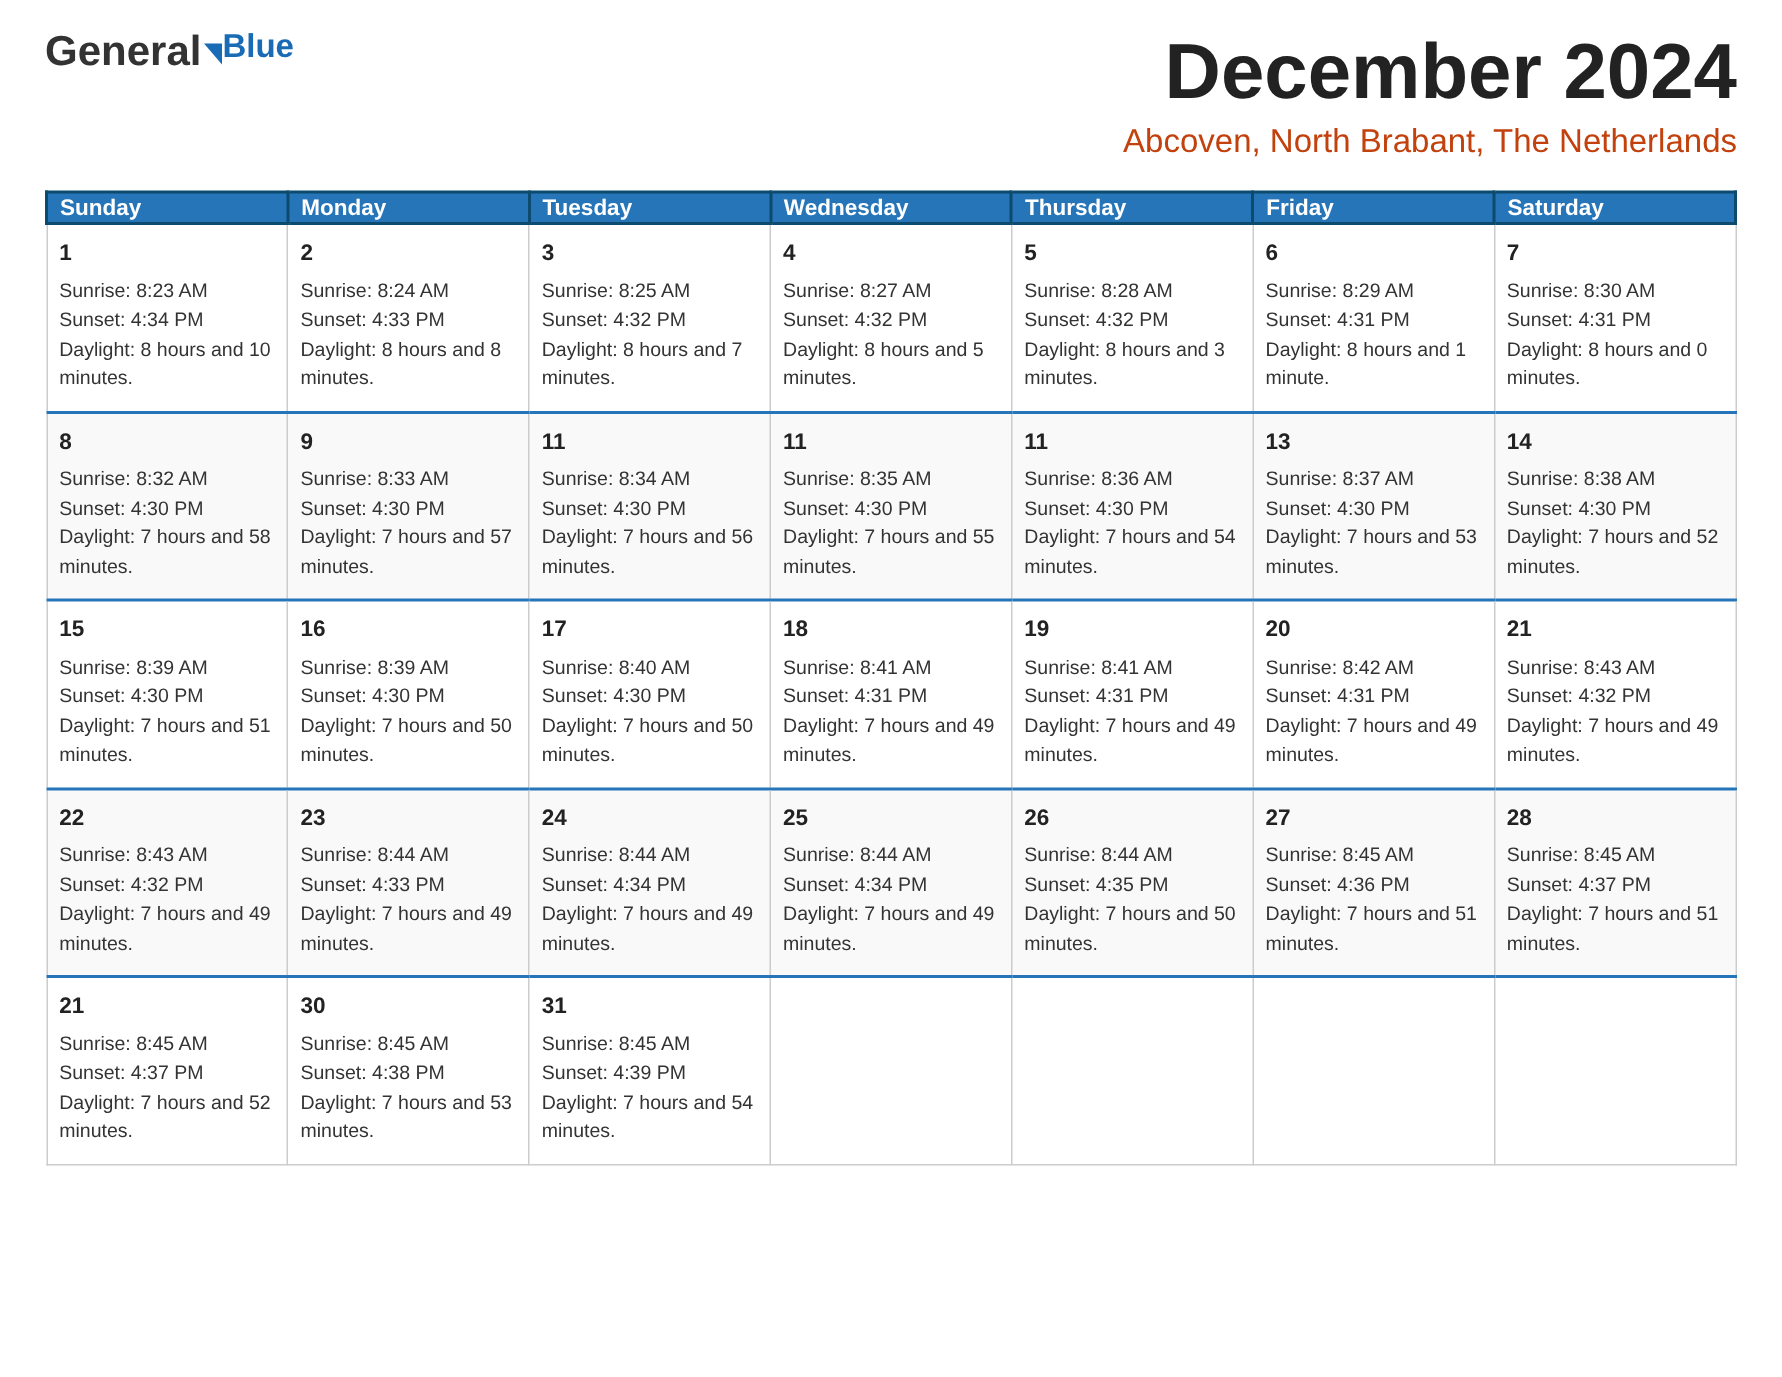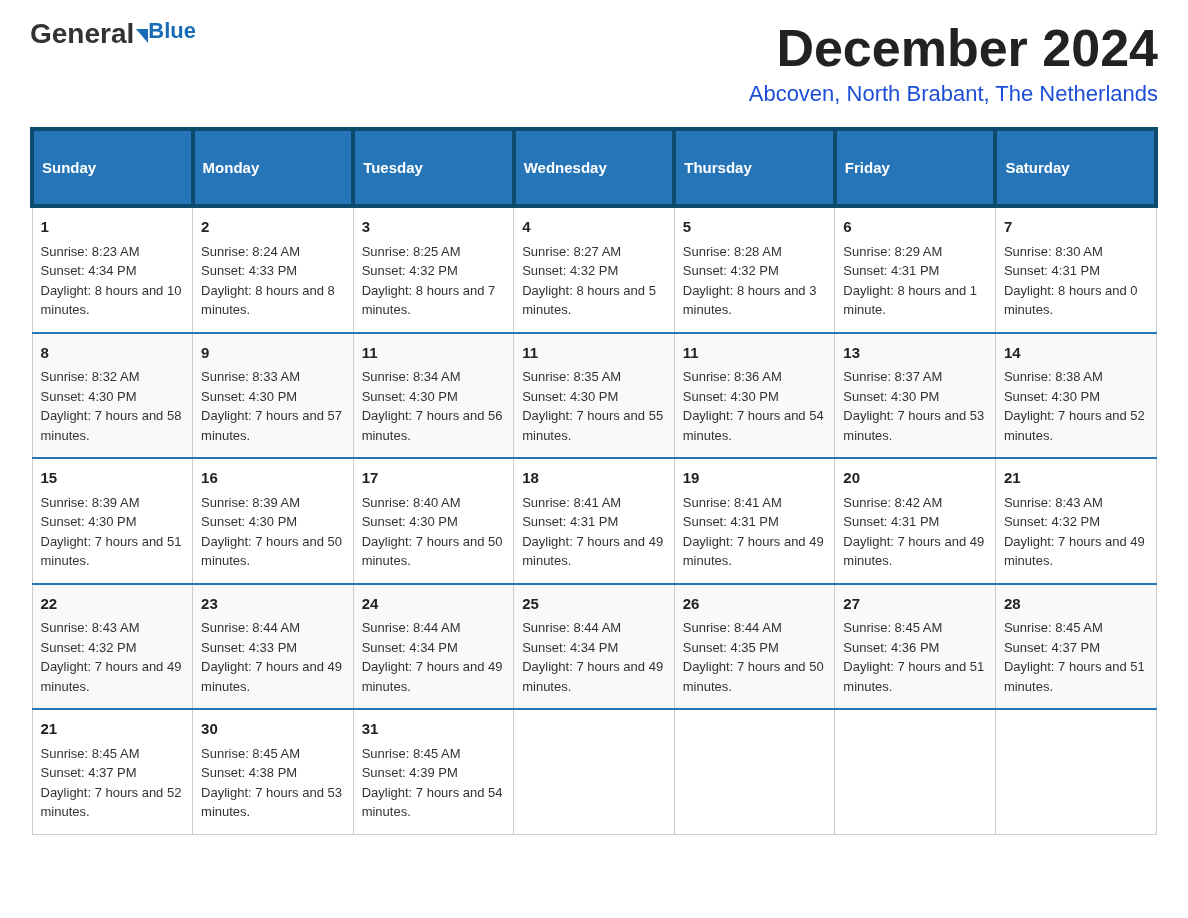--- a/index.html
+++ b/index.html
@@ -46,36 +46,36 @@
       text-align: right;
     }
     .month-title {
       font-size: 52px;
       font-weight: bold;
       color: #222;
       line-height: 1.1;
     }
     .location-title {
       font-size: 22px;
-      color: #1d4ed8;
+      color: #c2410c;
       margin-top: 4px;
     }
     .calendar-table {
       width: 100%;
       border-collapse: collapse;
       table-layout: fixed;
     }
     .calendar-table th {
       background-color: #2575b8;
       color: #fff;
-      padding: 28px 8px;
+      padding: 1px 8px;
       font-size: 15px;
       font-weight: bold;
       text-align: left;
-      border: 4px solid #0c4a6e;
+      border: 2px solid #0c4a6e;
     }
     .calendar-table td {
       vertical-align: top;
       padding: 8px 8px 12px 8px;
       border: 1px solid #ccc;
       font-size: 13px;
       line-height: 1.5;
       min-height: 90px;
       background: #fff;
     }

